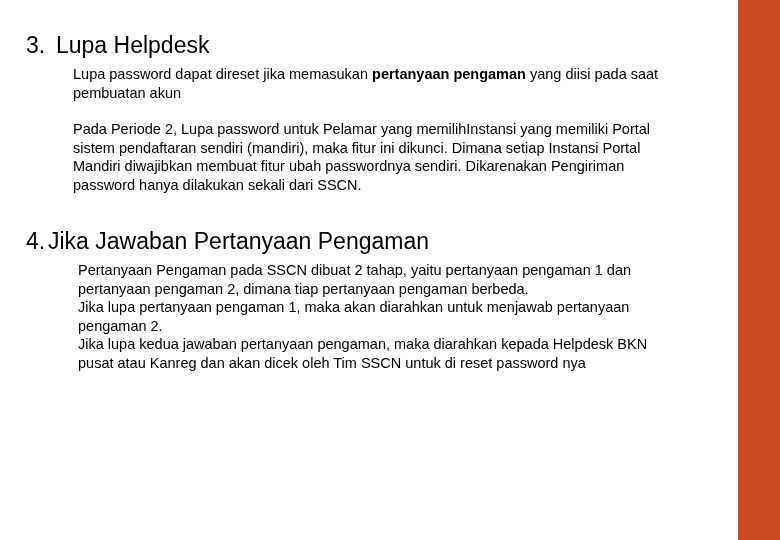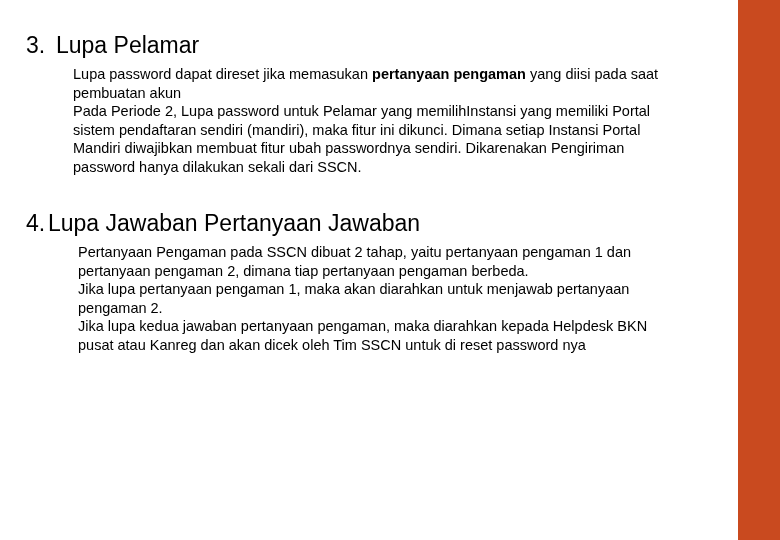--- a/index.html
+++ b/index.html
@@ -45,20 +45,21 @@
     .heading-title {
       font-size: 23px;
       color: #000;
       font-weight: 400;
     }
     .body-text {
       font-size: 14.5px;
       color: #000;
       line-height: 1.28;
       margin-left: 47px;
+      margin-bottom: 18px;
     }
     .body-text.last {
       margin-bottom: 0;
     }
     .section4 .body-text {
       margin-left: 52px;
     }
     .bold {
       font-weight: 700;
     }
@@ -66,27 +67,27 @@
 </head>
 <body>
 
 <div class="side-bar"></div>
 
 <div class="content">
 
   <div class="section">
     <div class="heading-row">
       <span class="list-number">3.</span>
-      <span class="heading-title">Lupa Pelamar</span>
+      <span class="heading-title">Lupa Helpdesk</span>
     </div>
     <div class="body-text"><span>Lupa password dapat direset jika memasukan </span><span class="bold">pertanyaan pengaman</span><span> yang diisi pada saat pembuatan akun</span></div>
     <div class="body-text last">Pada Periode 2, Lupa password untuk  Pelamar yang memilihInstansi yang memiliki Portal sistem pendaftaran sendiri (mandiri), maka fitur ini dikunci. Dimana setiap Instansi Portal Mandiri diwajibkan membuat fitur ubah passwordnya sendiri. Dikarenakan Pengiriman password hanya dilakukan sekali dari SSCN.</div>
   </div>
 
   <div class="section section4">
     <div class="heading-row">
       <span class="list-number tight">4.</span>
-      <span class="heading-title">Lupa Jawaban Pertanyaan Jawaban</span>
+      <span class="heading-title">Jika Jawaban Pertanyaan Pengaman</span>
     </div>
     <div class="body-text last"><span>Pertanyaan Pengaman pada SSCN dibuat 2 tahap, yaitu pertanyaan pengaman 1 dan pertanyaan pengaman 2, dimana tiap pertanyaan pengaman berbeda.</span><br><span>Jika lupa pertanyaan pengaman 1, maka akan diarahkan untuk menjawab pertanyaan pengaman 2.</span><br><span>Jika lupa kedua jawaban pertanyaan pengaman, maka diarahkan kepada Helpdesk BKN pusat atau Kanreg dan akan dicek oleh Tim SSCN untuk di reset password nya</span></div>
   </div>
 
 </div>
 
 </body></html>

